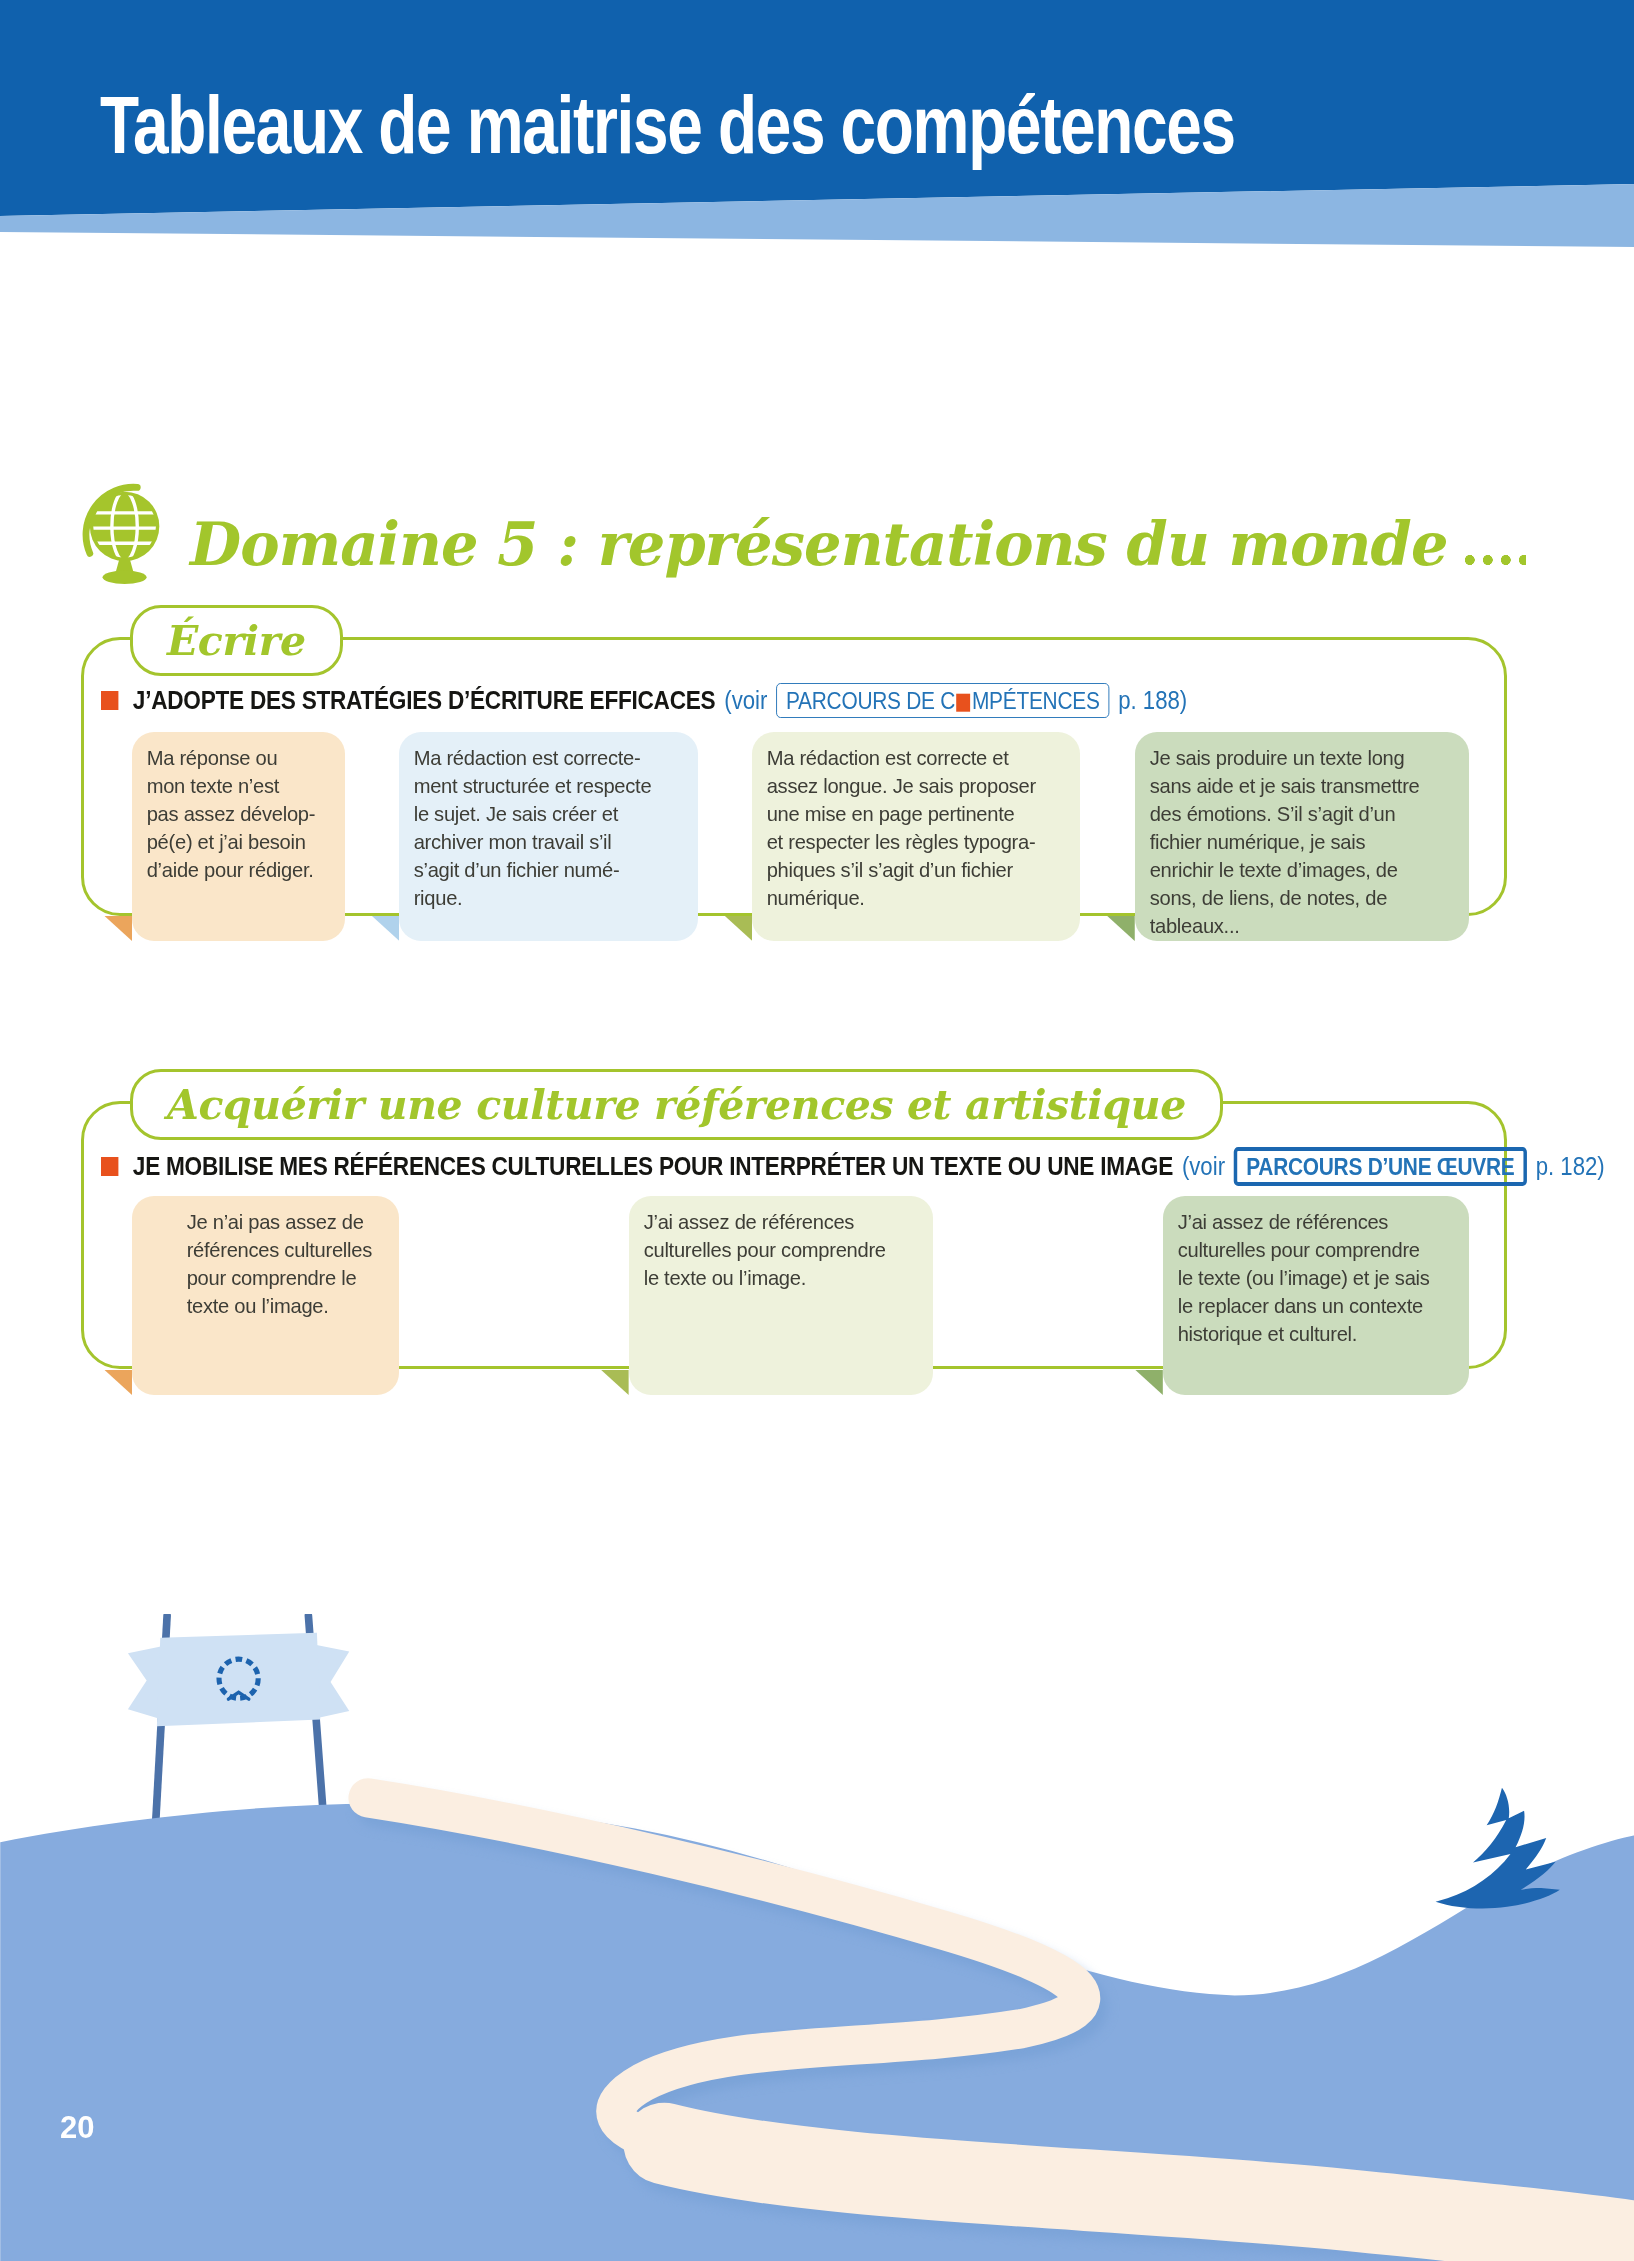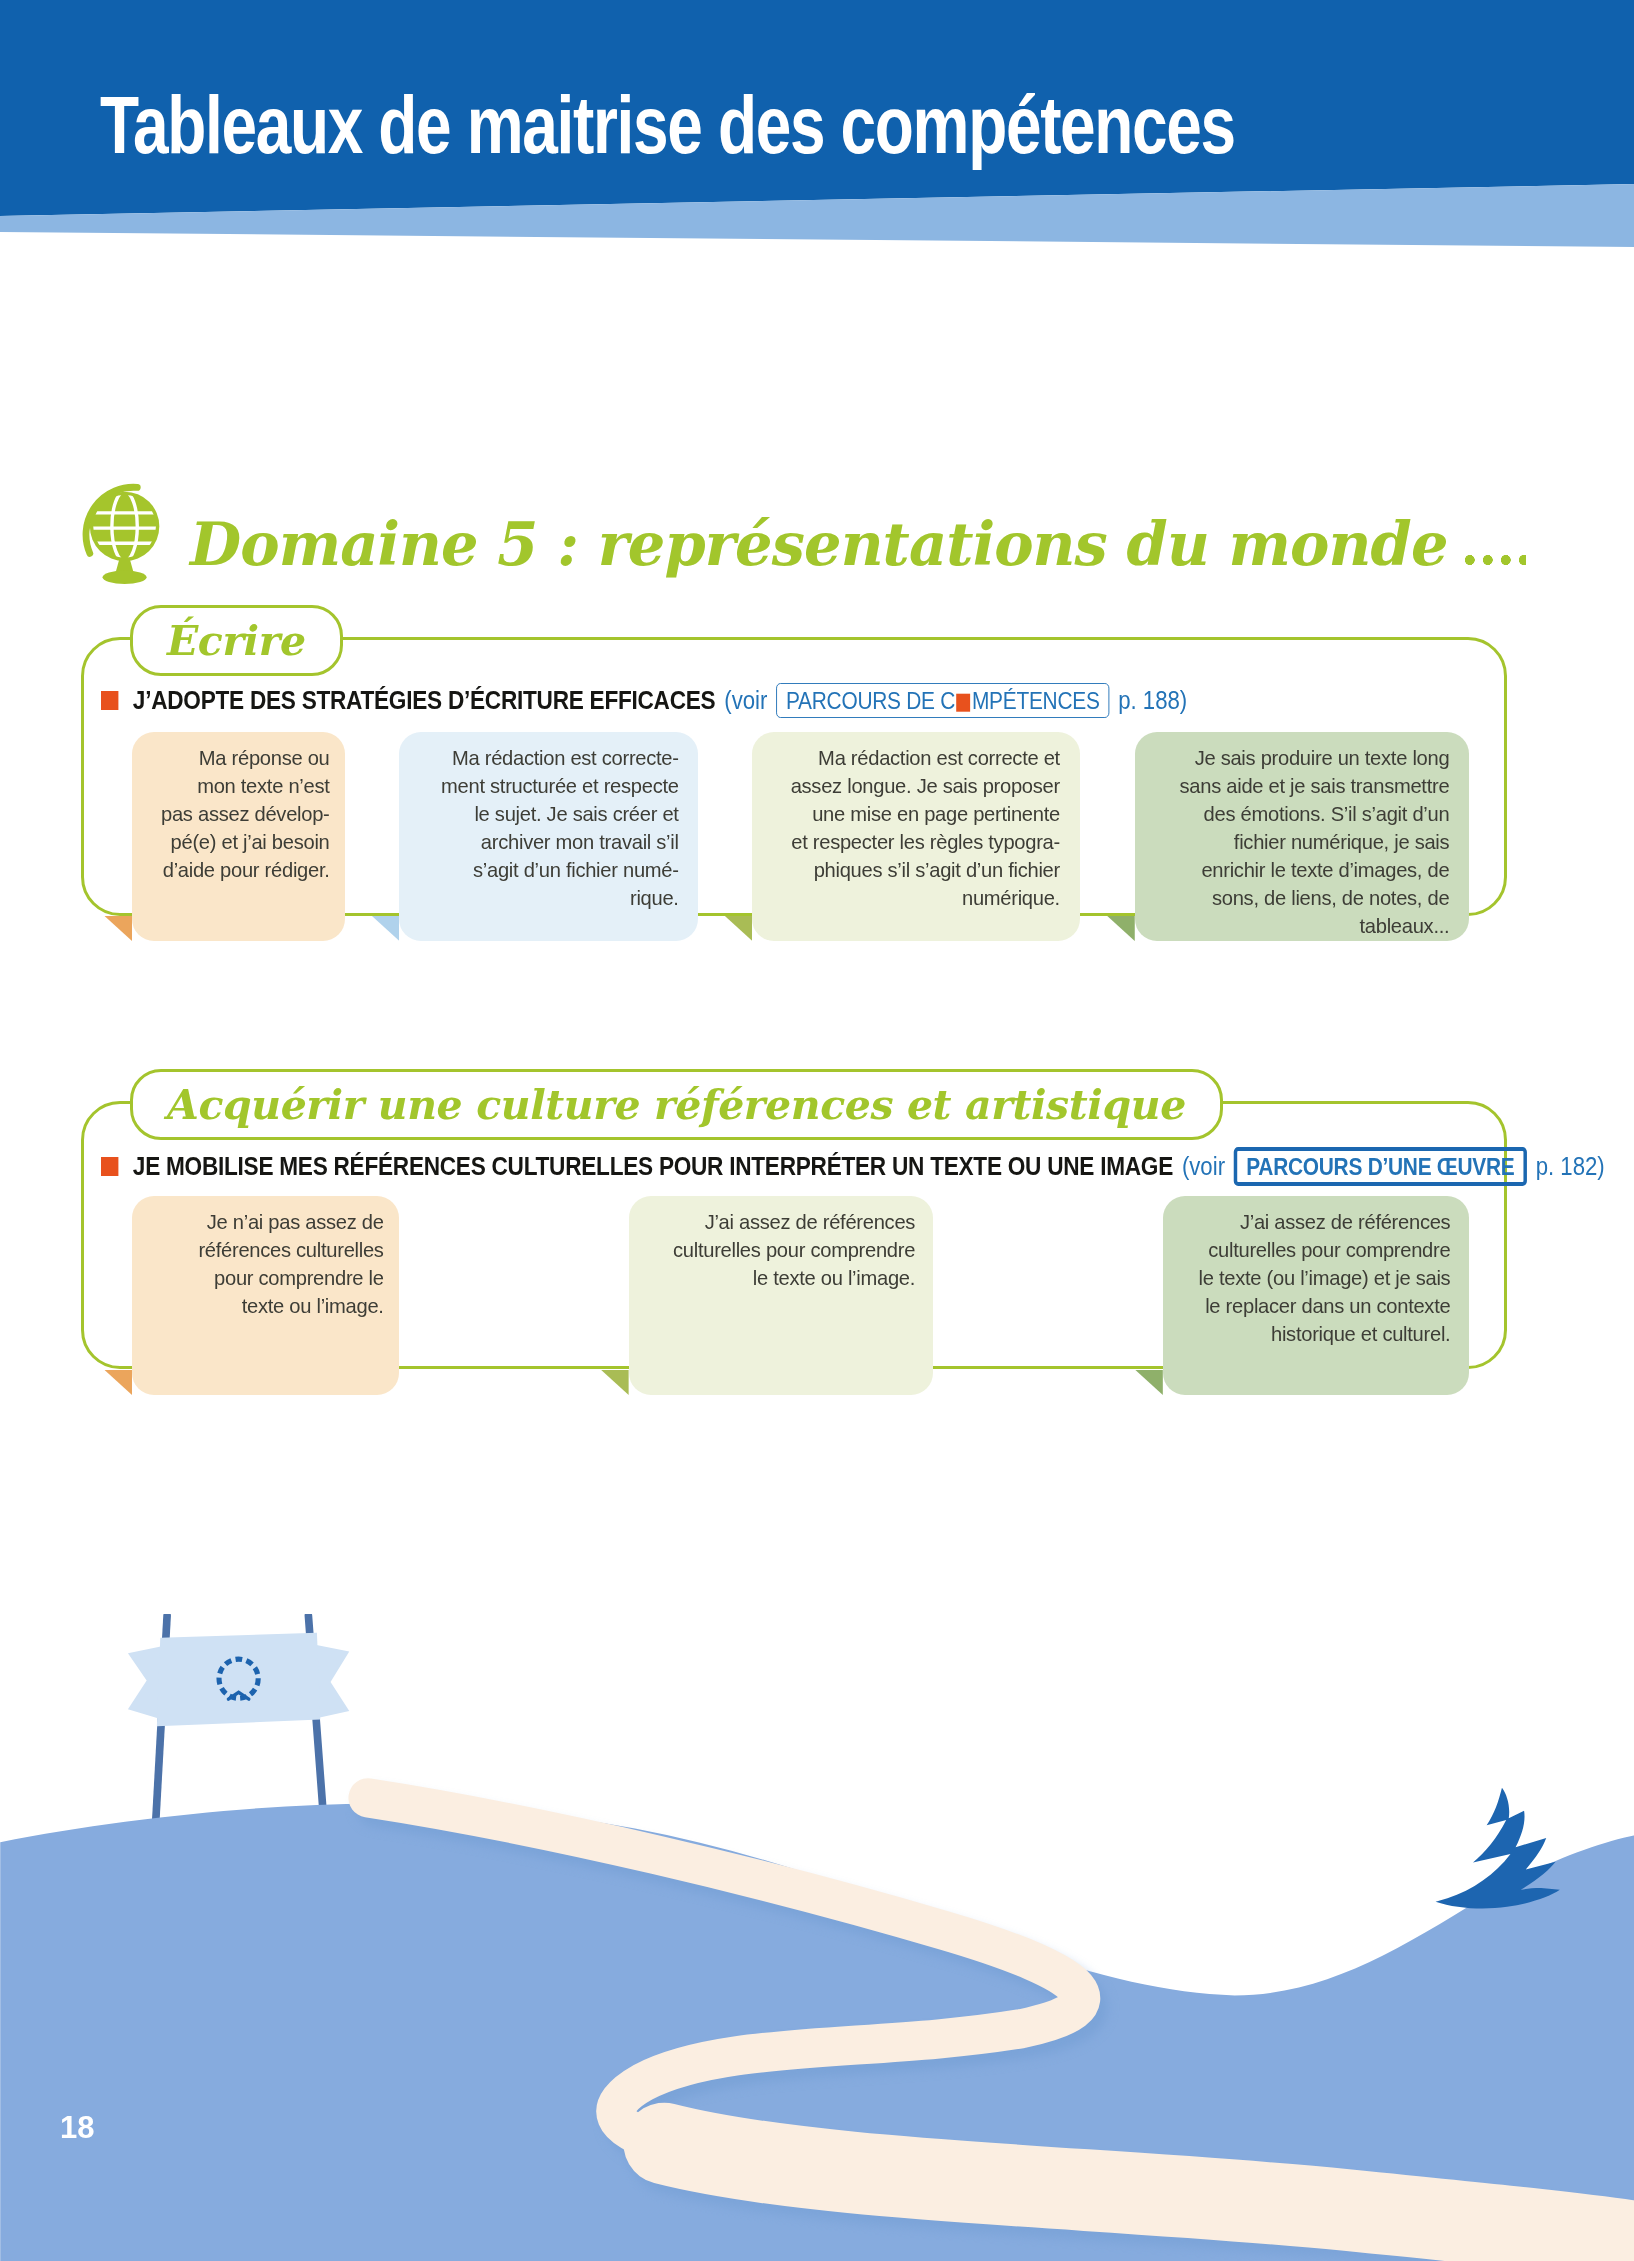--- a/index.html
+++ b/index.html
@@ -50,21 +50,21 @@
   .bullet{flex:0 0 auto;width:19.6px;height:19.6px;background:#e8511d;margin-right:6.8px;}
   .comp-title{font-weight:bold;font-size:26px;color:#161613;letter-spacing:-0.3px;}
   .voir,.pageref{color:#2373b7;font-size:25.5px;}
   .badge{display:inline-flex;align-items:center;color:#2373b7;font-size:24px;
     letter-spacing:-0.3px;white-space:nowrap;}
   .badge.thin{border:1.7px solid #2373b7;border-radius:5.1px;padding:2.6px 10.2px;}
   .badge.bold{border:4.3px solid #1b67b0;border-radius:5.1px;padding:1.7px 10.2px;font-weight:bold;}
   .osq{display:inline-block;width:16px;height:18px;background:#e8511d;margin:0 1.7px;
     transform:translateY(1.7px);}
   .levels{position:absolute;top:95px;left:51px;right:38px;display:flex;
-    justify-content:space-between;z-index:1;text-align:right;}
+    justify-content:space-between;z-index:1;}
   .s1 .levels{height:209px;}
   .s2 .levels{height:199px;}
   .level{position:relative;border-radius:22px;background:var(--bg);}
   .s1 .level:nth-child(1){width:15.9%;}
   .s1 .level:nth-child(2){width:22.3%;}
   .s1 .level:nth-child(3){width:24.5%;}
   .s1 .level:nth-child(4){width:25.0%;}
   .s2 .level:nth-child(1){width:17.0%;padding-left:40px;}
   .s2 .level:nth-child(2){width:22.8%;}
   .s2 .level:nth-child(3){width:22.9%;}
@@ -235,14 +235,14 @@
     C1756,306 1730,324 1700,334 L1686,338
     C1710,346 1742,348 1770,344
     C1798,340 1820,332 1832,324 L1810,322
     C1800,322 1792,323 1786,324
     C1806,312 1820,300 1827,291 L1792,300
     C1804,286 1812,274 1816,263 L1780,274
     C1788,258 1792,244 1790,231 L1772,240
     C1774,226 1770,212 1764,204 Z"></path>
 </svg>
 
-<div class="page-number">18</div>
+<div class="page-number">20</div>
 
 
 </body></html>

